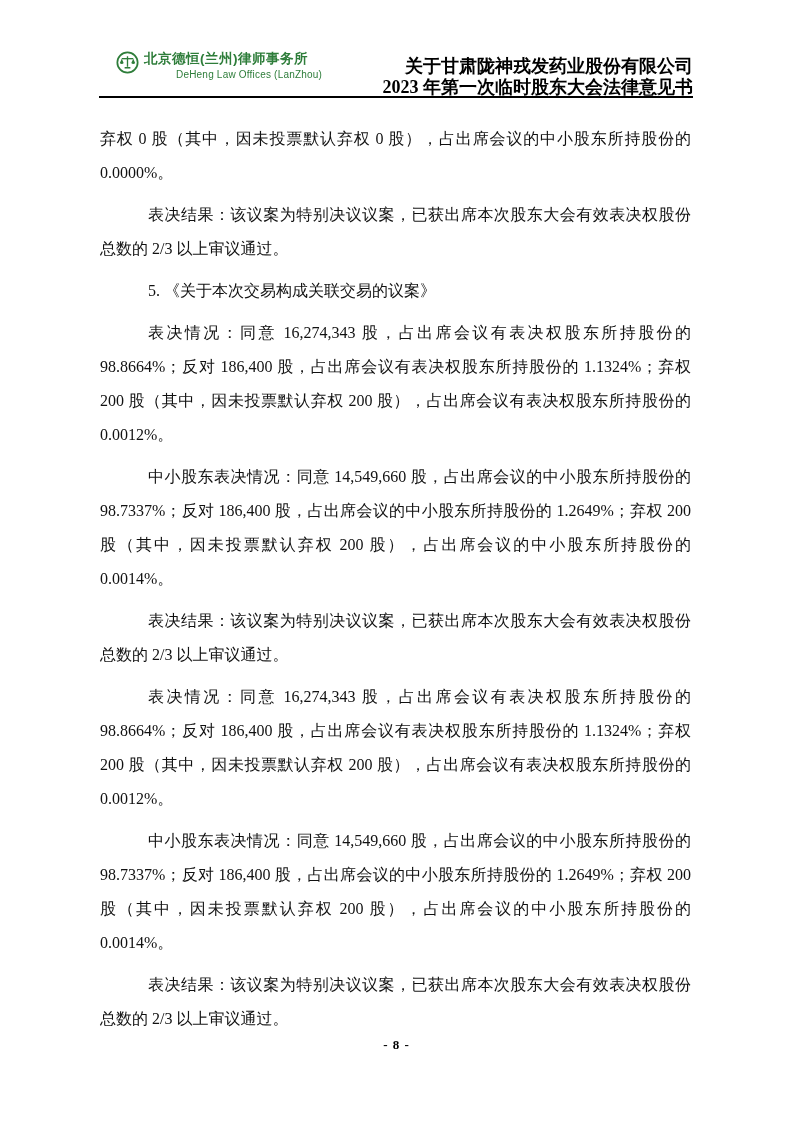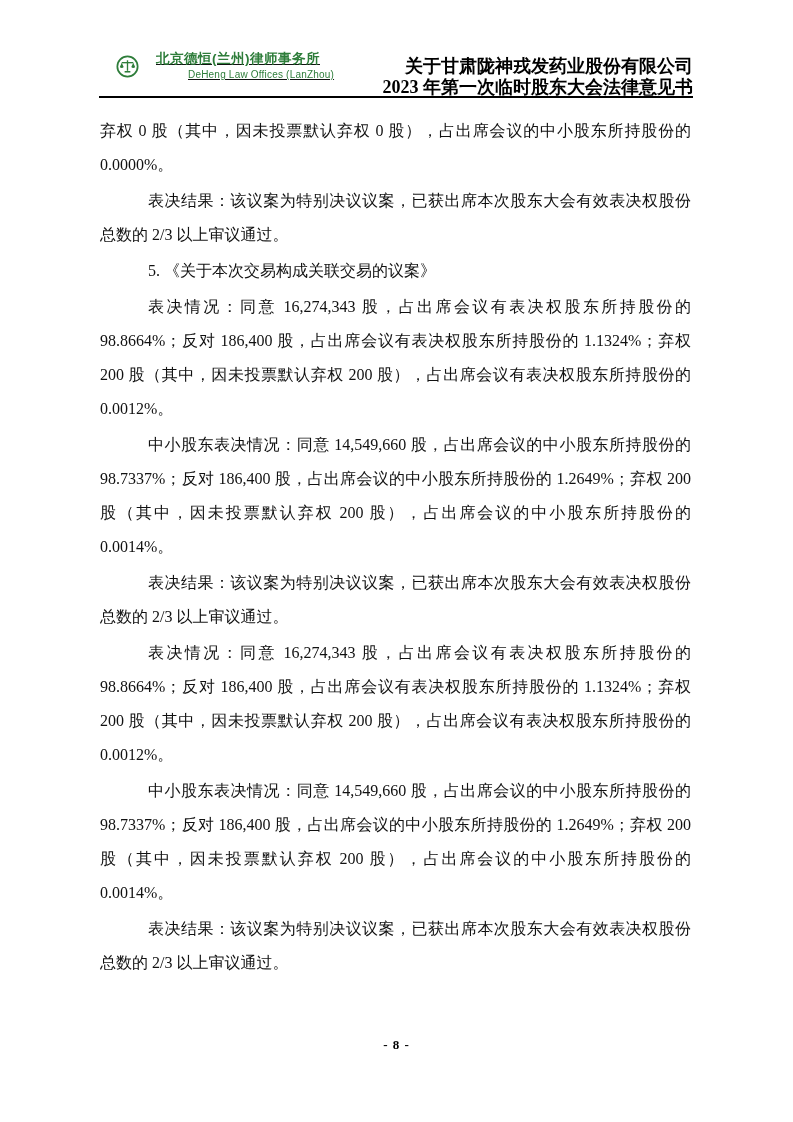--- a/index.html
+++ b/index.html
@@ -11,21 +11,21 @@
   }
   .page {
     position: relative;
     width: 793px; height: 1122px;
     background: #ffffff;
     overflow: hidden;
   }
   
   .header-left {
     position: absolute; left: 116px; top: 51px;
-    display: flex; align-items: center; gap: 17px; text-decoration: underline;
+    display: flex; align-items: flex-start; gap: 5px;
   }
   .logo-icon svg { display: block; }
   .firm-names { display: flex; flex-direction: column; }
   .firm-cn {
     font-family: "Liberation Sans", "DejaVu Sans", sans-serif;
     font-weight: bold; font-size: 13.5px; line-height: 16px;
     letter-spacing: 0.5px;
   }
   .firm-en {
     font-family: "Liberation Sans", "DejaVu Sans", sans-serif;
@@ -42,21 +42,21 @@
   .header-rule {
     position: absolute; left: 99px; right: 100px; top: 96px;
     height: 2px; background: #000000;
   }
   
   .body-text {
     position: absolute; left: 100px; top: 114px; width: 591px;
     font-size: 16px; line-height: 34px;
     text-align: justify;
   }
-  .body-text p { margin: 0 0 2px 0; }
+  .body-text p { margin: 8px 0 2px 0; }
   .body-text p.indent { text-indent: 48px; }
   .body-text p.continuation { text-indent: 0; }
   
   .footer {
     position: absolute; left: 0; right: 0; top: 1037px;
     text-align: center;
     font-size: 13px; font-weight: bold; letter-spacing: 1px;
     color: #000000;
   }
 </style>

